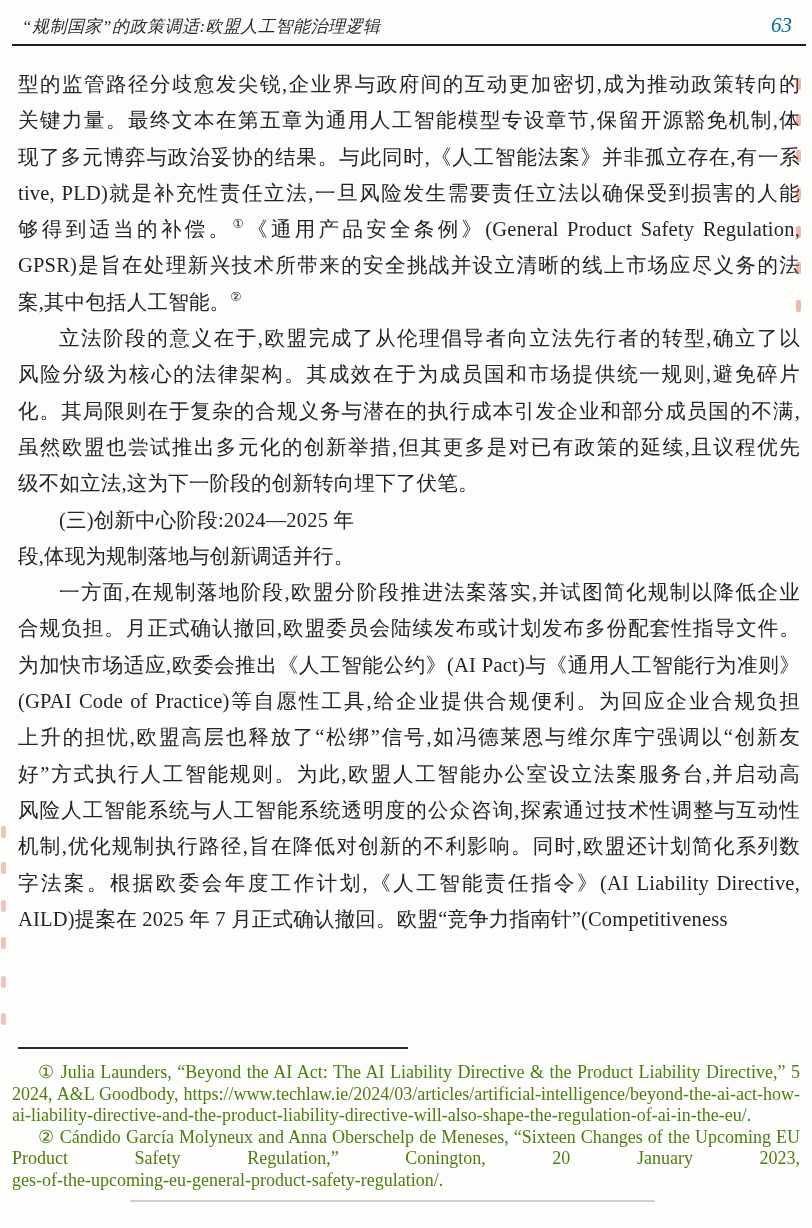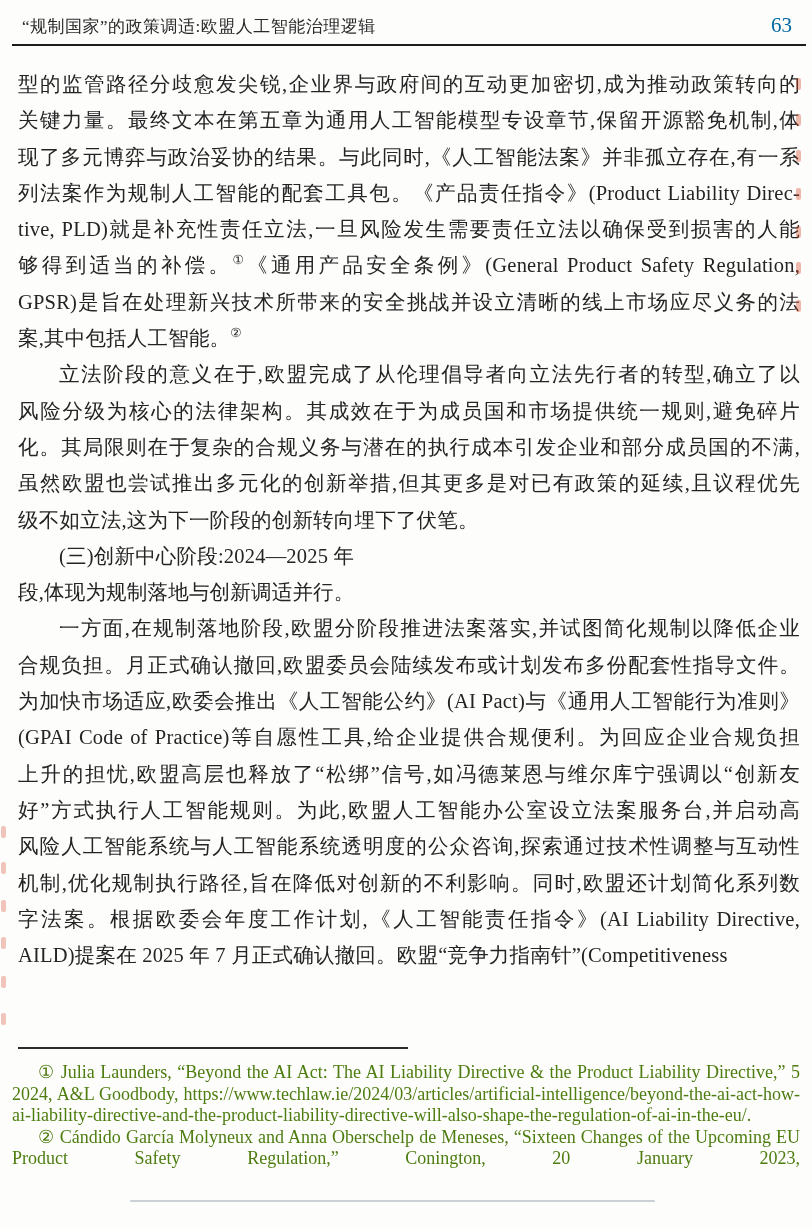--- a/index.html
+++ b/index.html
@@ -8,21 +8,21 @@
     width:812px; height:1228px;
     margin:0 auto;
     background:#fdfdfc;
     overflow:hidden;
     font-family:"Liberation Serif","DejaVu Serif",serif;
     color:#242424;
   }
   
   .pg-header {
     position:absolute; top:13px; left:22px; right:20px;
-    display:flex; justify-content:space-between; align-items:baseline;
+    display:flex; justify-content:space-between; align-items:baseline;font-style:italic;
   }
   .running-title { font-size:17px; letter-spacing:0.5px; color:#2a2a2a; }
   .page-number  { font-size:21px; color:#0369a1; }
   .header-rule {
     position:absolute; top:44px; left:12px; width:794px; height:2px;
     background:#1c1c1c;
   }
   
   .body-text { position:absolute; top:66px; left:18px; width:782px; }
   .line {
@@ -71,21 +71,20 @@
     <div class="running-title">“规制国家”的政策调适:欧盟人工智能治理逻辑</div>
     <div class="page-number">63</div>
   </div>
 
   <div class="header-rule"></div>
 
   <main class="body-text" id="body-text">
       <div class="line">型的监管路径分歧愈发尖锐,企业界与政府间的互动更加密切,成为推动政策转向的</div>
       <div class="line">关键力量。最终文本在第五章为通用人工智能模型专设章节,保留开源豁免机制,体</div>
       <div class="line">现了多元博弈与政治妥协的结果。与此同时,《人工智能法案》并非孤立存在,有一系</div>
-      <div class="line">列法案作为规制人工智能的配套工具包。《产品责任指令》(Product Liability Direc-</div>
       <div class="line">tive, PLD)就是补充性责任立法,一旦风险发生需要责任立法以确保受到损害的人能</div>
       <div class="line">够得到适当的补偿。<sup class="fnref">①</sup>《通用产品安全条例》(General Product Safety Regulation,</div>
       <div class="line">GPSR)是旨在处理新兴技术所带来的安全挑战并设立清晰的线上市场应尽义务的法</div>
       <div class="line last">案,其中包括人工智能。<sup class="fnref">②</sup></div>
       <div class="line indent">立法阶段的意义在于,欧盟完成了从伦理倡导者向立法先行者的转型,确立了以</div>
       <div class="line">风险分级为核心的法律架构。其成效在于为成员国和市场提供统一规则,避免碎片</div>
       <div class="line">化。其局限则在于复杂的合规义务与潜在的执行成本引发企业和部分成员国的不满,</div>
       <div class="line">虽然欧盟也尝试推出多元化的创新举措,但其更多是对已有政策的延续,且议程优先</div>
       <div class="line last">级不如立法,这为下一阶段的创新转向埋下了伏笔。</div>
       <div class="line heading last indent">(三)创新中心阶段:2024—2025 年</div>
@@ -103,20 +102,21 @@
     </main>
 
   <div class="footnote-divider"></div>
 
   <section class="footnotes" id="footnotes">
       <div class="fn-line first">①  Julia Launders, “Beyond the AI Act: The AI Liability Directive &amp; the Product Liability Directive,” 5 March</div>
       <div class="fn-line">2024, A&amp;L Goodbody, https://www.techlaw.ie/2024/03/articles/artificial-intelligence/beyond-the-ai-act-how-the-</div>
       <div class="fn-line last">ai-liability-directive-and-the-product-liability-directive-will-also-shape-the-regulation-of-ai-in-the-eu/.</div>
       <div class="fn-line first">②  Cándido García Molyneux and Anna Oberschelp de Meneses, “Sixteen Changes of the Upcoming EU General</div>
       <div class="fn-line">Product Safety Regulation,” Conington, 20 January 2023, https://www.globalpolicywatch.com/2023/01/sixteen-chan-</div>
+      <div class="fn-line last">ges-of-the-upcoming-eu-general-product-safety-regulation/.</div>
     </section>
 
   <div class="bottom-scan-line"></div>
 
 <div class="tick" style="left: 796px; top: 78px;"></div>
     <div class="tick" style="left: 796px; top: 114px;"></div>
     <div class="tick" style="left: 796px; top: 150px;"></div>
     <div class="tick" style="left: 796px; top: 188px;"></div>
     <div class="tick" style="left: 796px; top: 226px;"></div>
     <div class="tick" style="left: 796px; top: 262px;"></div>

